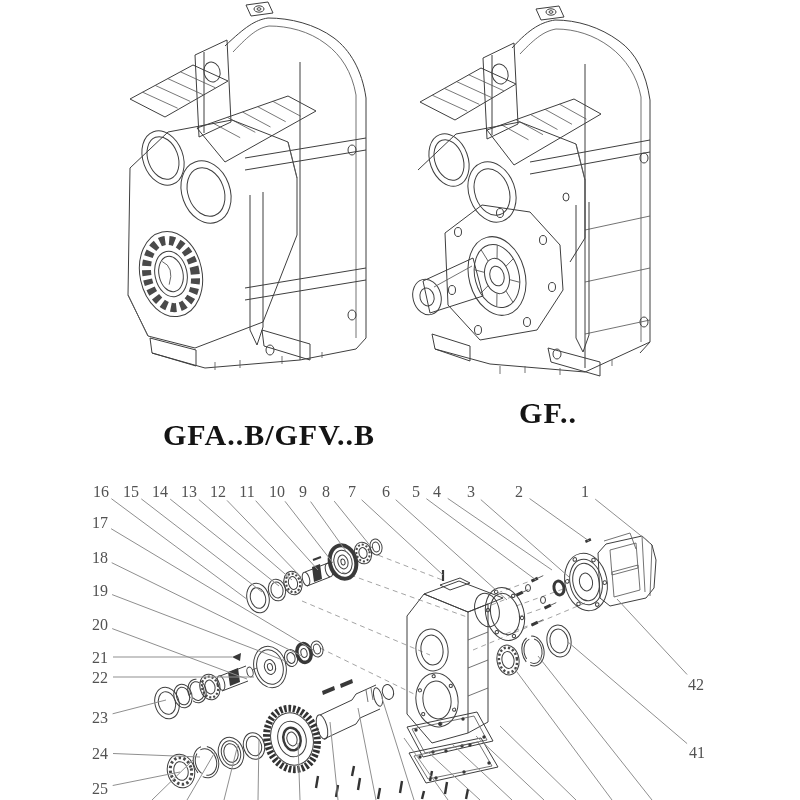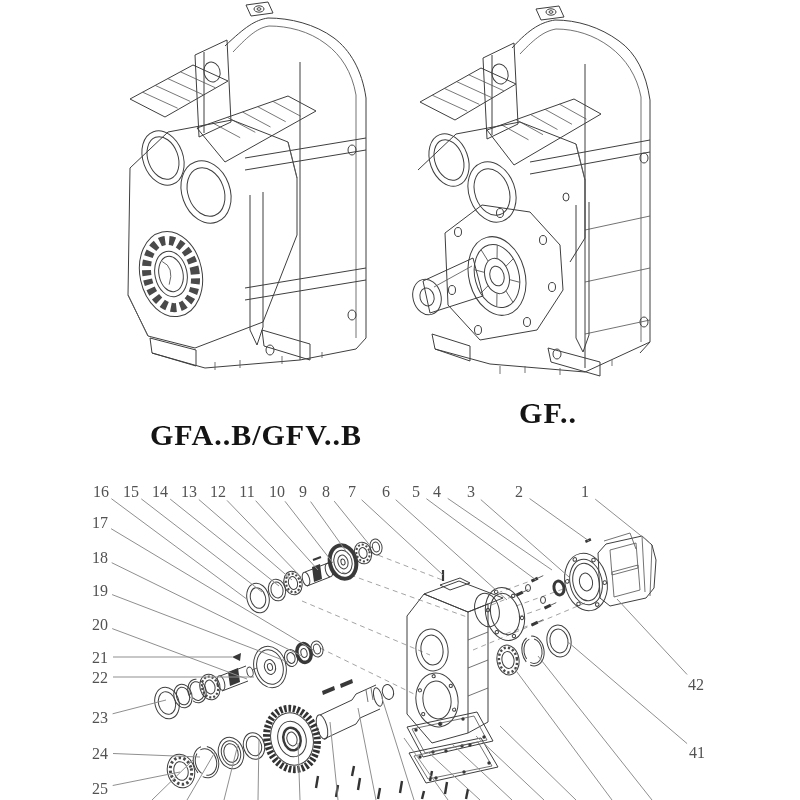--- a/index.html
+++ b/index.html
@@ -2,21 +2,21 @@
 <html><head>
 <meta charset="utf-8">
 <style>
   html,body{margin:0;padding:0;background:#ffffff;}
   body{width:800px;height:800px;position:relative;overflow:hidden;
        font-family:"Liberation Serif", serif;}
   .canvas{position:absolute;left:0;top:0;}
   .caption{position:absolute;color:#141414;font-weight:bold;
            font-size:30px;letter-spacing:1px;text-align:center;
            font-family:"Liberation Serif", serif;}
-  #cap-left{left:111px;top:418px;width:290px;}
+  #cap-left{left:124px;top:418px;width:290px;}
   #cap-right{left:478px;top:396px;width:140px;}
   svg .ink{stroke:#3f3f3f;stroke-width:1;fill:none;}
   svg .ink2{stroke:#5a5a5a;stroke-width:.85;fill:none;}
   svg .fin{stroke:#555555;stroke-width:.8;fill:none;}
   svg .dash{stroke:#9a9a9a;stroke-width:.9;fill:none;stroke-dasharray:5 4;}
   svg .leader{stroke:#8f8f8f;stroke-width:1;fill:none;}
   svg .dark{fill:#383838;stroke:none;}
   svg text.num{fill:#525252;font-size:16px;font-family:"Liberation Serif",serif;}
 </style>
 </head>

